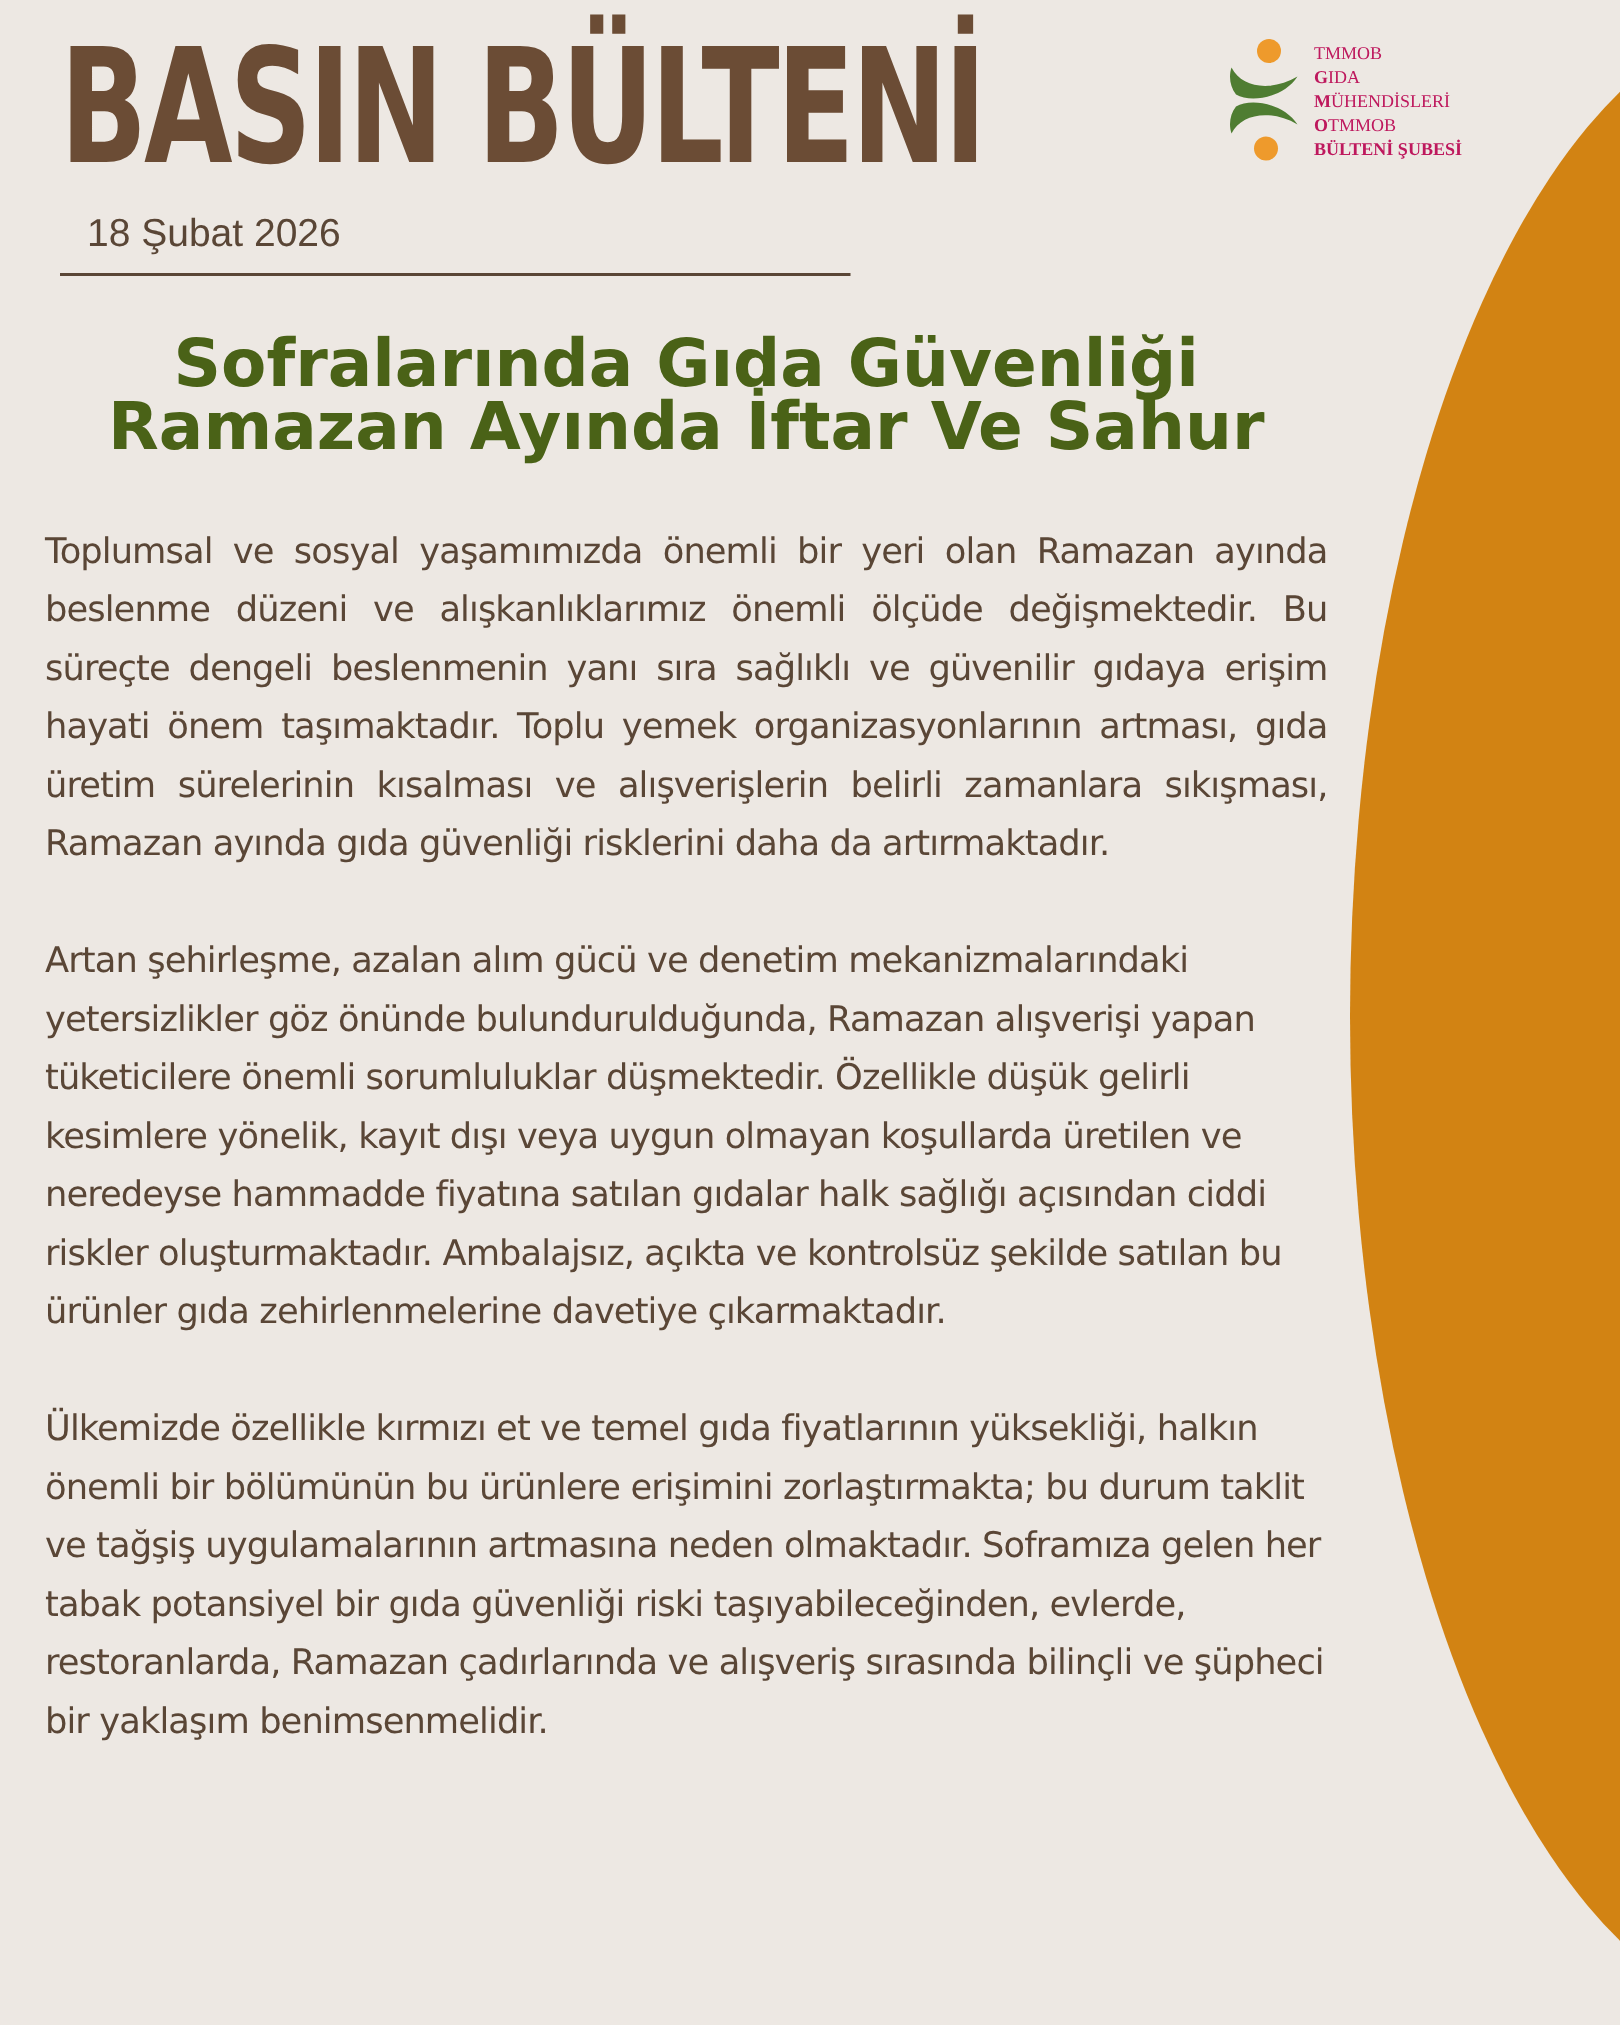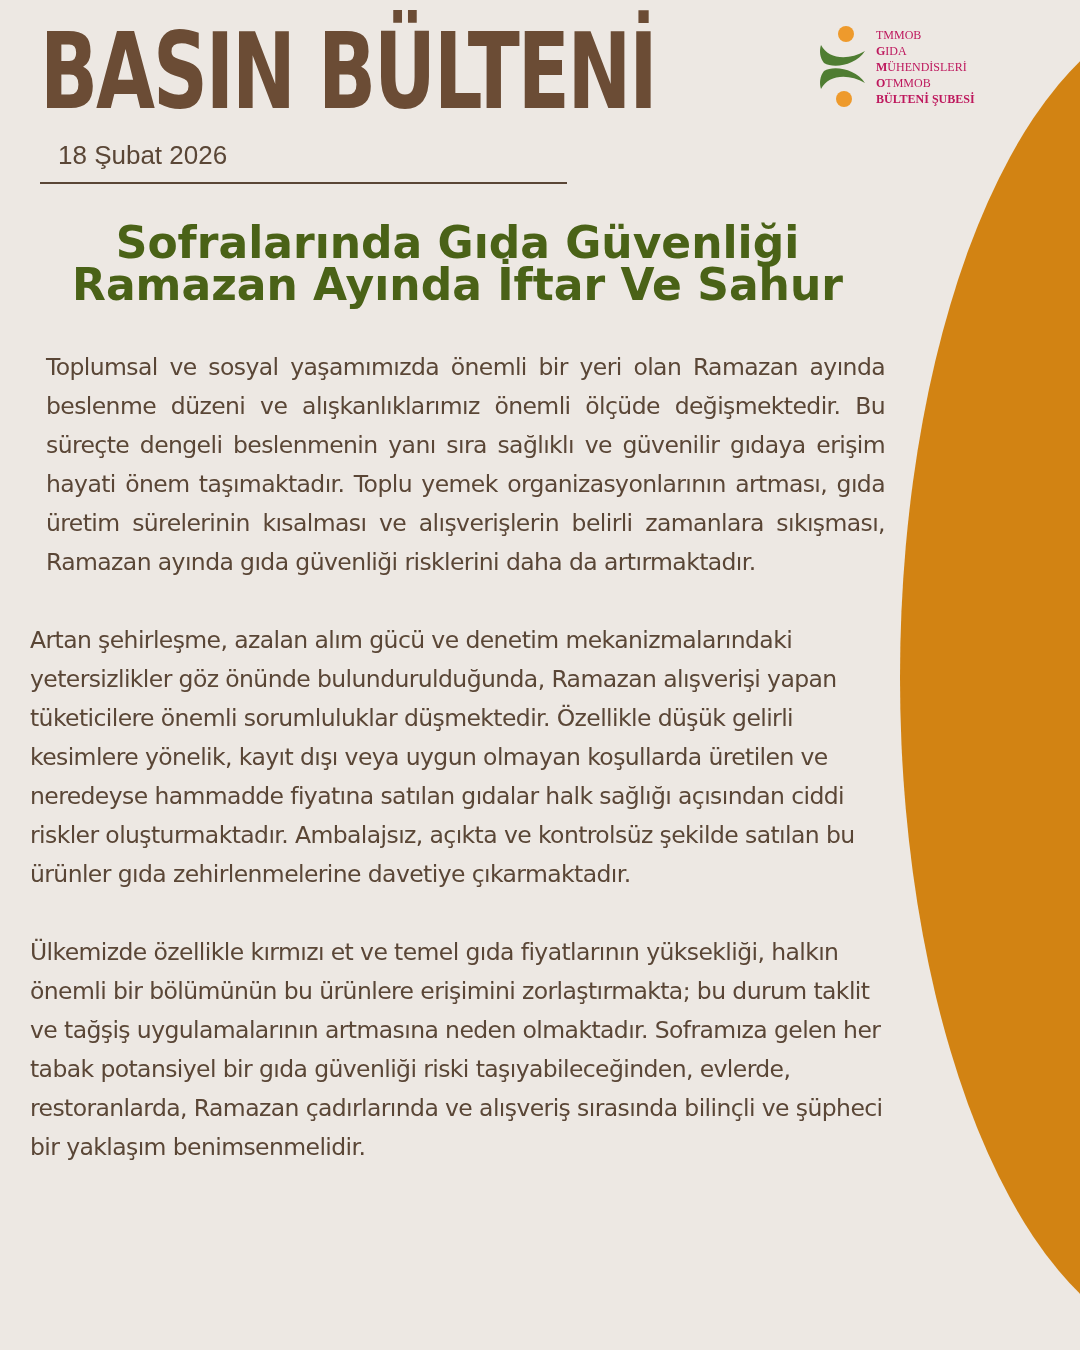--- a/index.html
+++ b/index.html
@@ -74,21 +74,21 @@
       position: absolute;
       left: 30px; top: 348px;
       width: 855px;
       font-family: "DejaVu Sans", sans-serif;
       font-size: 23.5px;
       line-height: 39px;
       color: #5a4636;
       letter-spacing: -0.6px;
     }
     .para { margin: 0 0 39px 0; }
-    .para.justified { text-align: justify; text-align-last: left; margin-left: 16px; }
+    .para.justified { text-align: justify; text-align-last: left; }
   </style>
 </head>
 <body>
 
 <div class="orange-shape"></div>
 
 <div class="header-title">BASIN BÜLTENİ</div>
 <div class="date">18 Şubat 2026</div>
 <div class="date-rule"></div>
 

